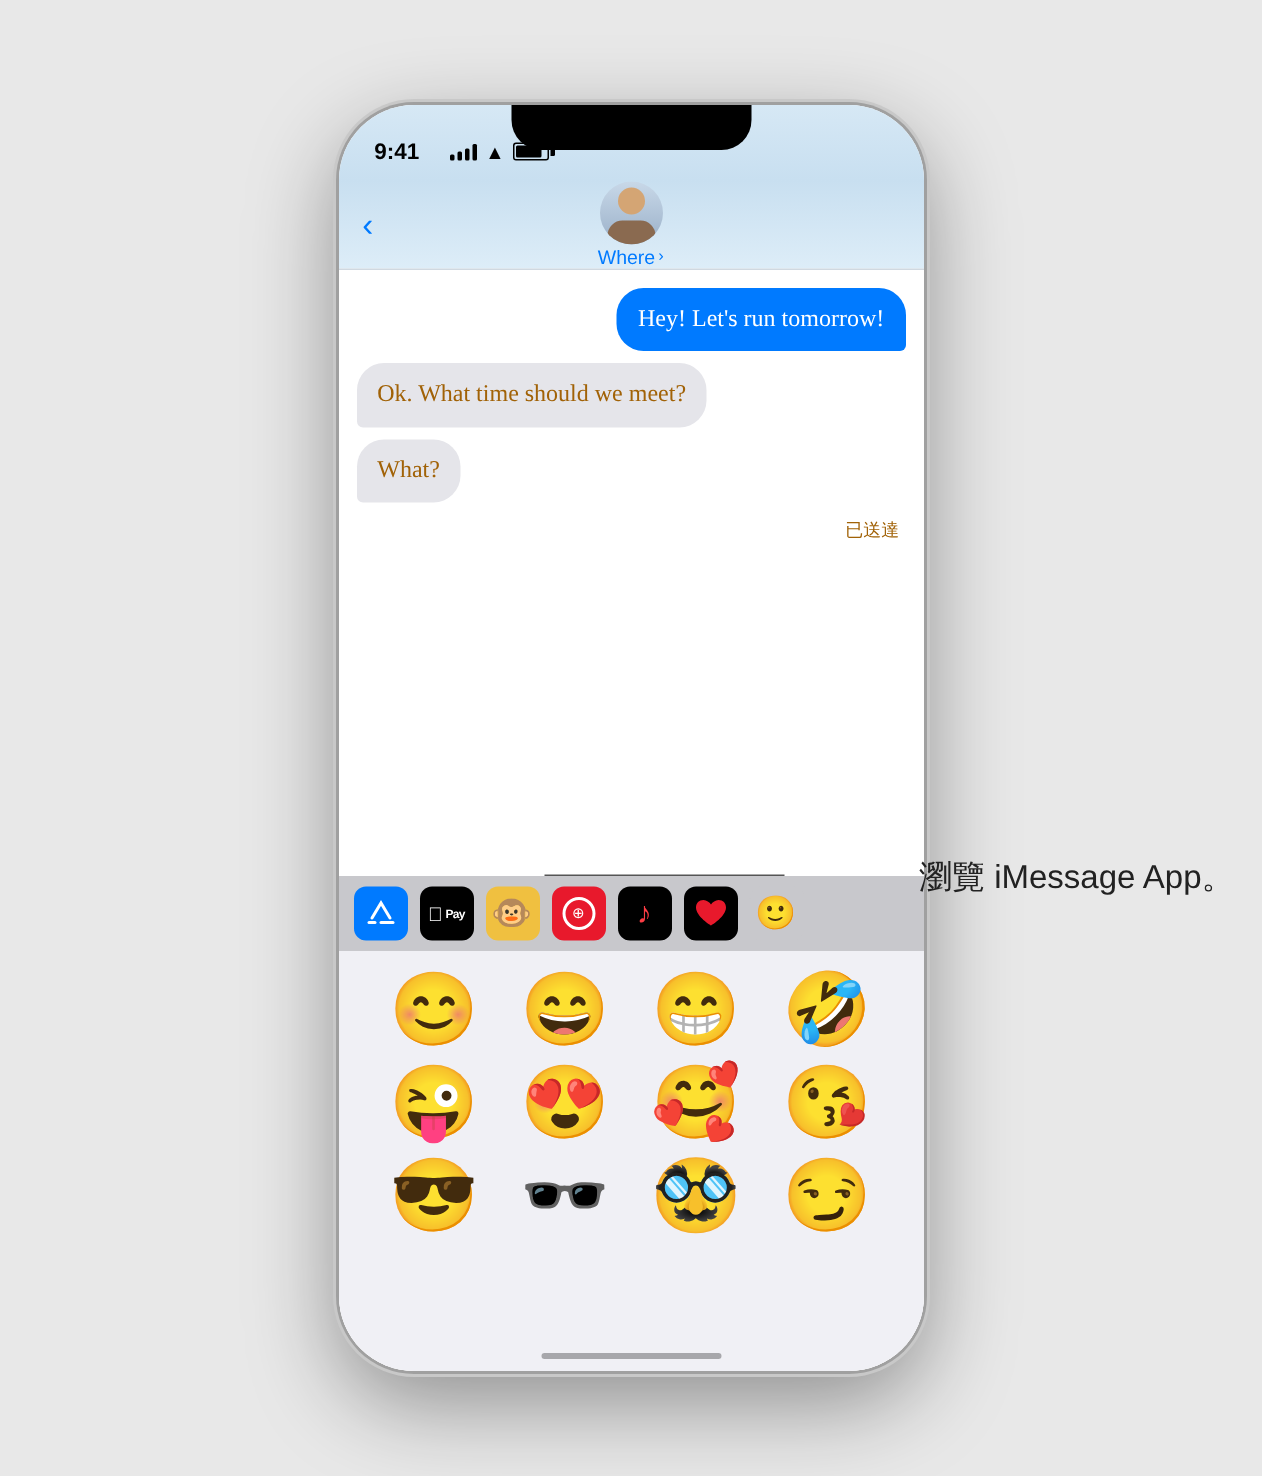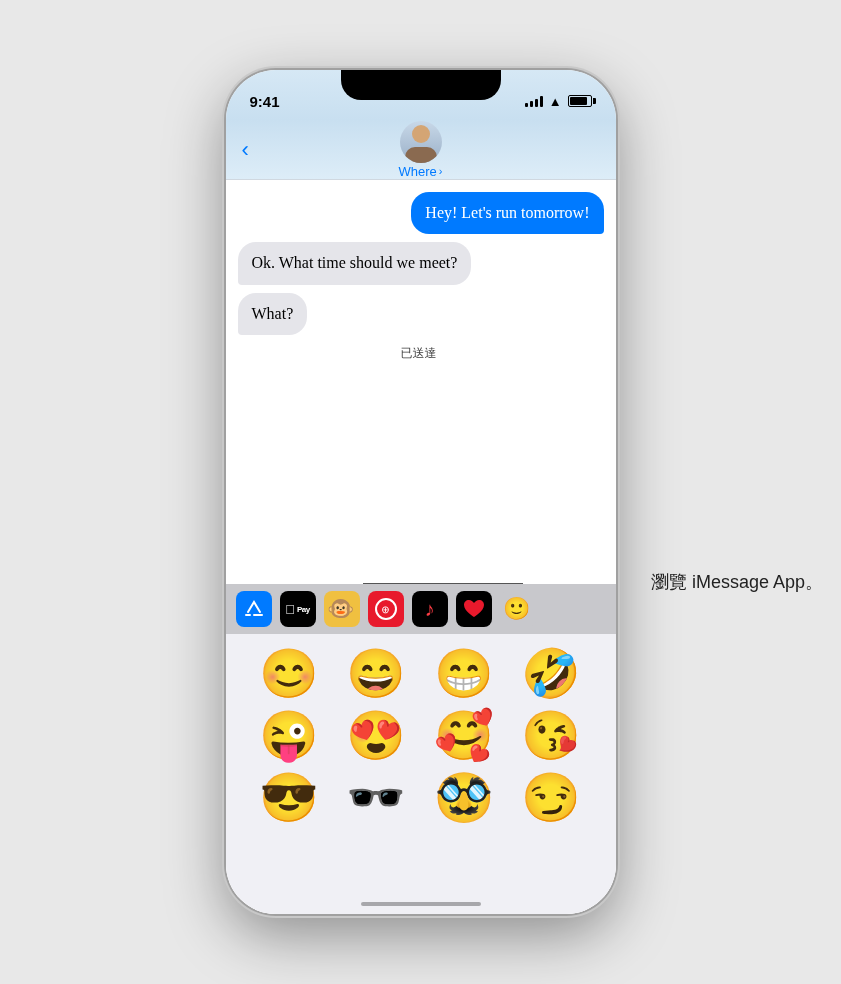--- a/index.html
+++ b/index.html
@@ -11,21 +11,21 @@
       align-items: center;
       justify-content: center;
       font-family: -apple-system, 'SF Pro Text', 'Helvetica Neue', sans-serif;
       position: relative;
     }
 
     .annotation-text {
       position: absolute;
       right: 18px;
       top: 570px;
-      font-size: 18px;
+      font-size: 22px;
       color: #222;
       white-space: nowrap;
     }
 
     .annotation-line {
       position: absolute;
       right: 318px;
       top: 583px;
       width: 160px;
       height: 1px;
@@ -87,23 +87,24 @@
     
     .status-bar {
       position: absolute;
       top: 0;
       left: 0;
       right: 0;
       height: 50px;
       background: linear-gradient(180deg, #d6e8f5 0%, #c8dff0 100%);
       display: flex;
       align-items: center;
-      justify-content: space-between;
+      justify-content: flex-start;
       padding: 12px 24px 0;
       z-index: 10;
+      gap: 20px;
     }
 
     .status-time {
       font-size: 15px;
       font-weight: 600;
       color: #000;
     }
 
     .status-icons {
       display: flex;
@@ -269,29 +270,29 @@
 
     .message-bubble.sent {
       background: #007aff;
       color: #fff;
       align-self: flex-end;
       border-bottom-right-radius: 4px;
     }
 
     .message-bubble.received {
       background: #e5e5ea;
-      color: #000000;
+      color: #a16207;
       align-self: flex-start;
       border-bottom-left-radius: 4px;
     }
 
     .delivered-text {
       font-size: 12px;
-      color: #404040;
-      text-align: center;
+      color: #a16207;
+      text-align: right;
       margin-top: 2px;
       padding-right: 4px;
     }
 
     
     .input-bar {
       position: absolute;
       bottom: 110px;
       left: 0;
       right: 0;

